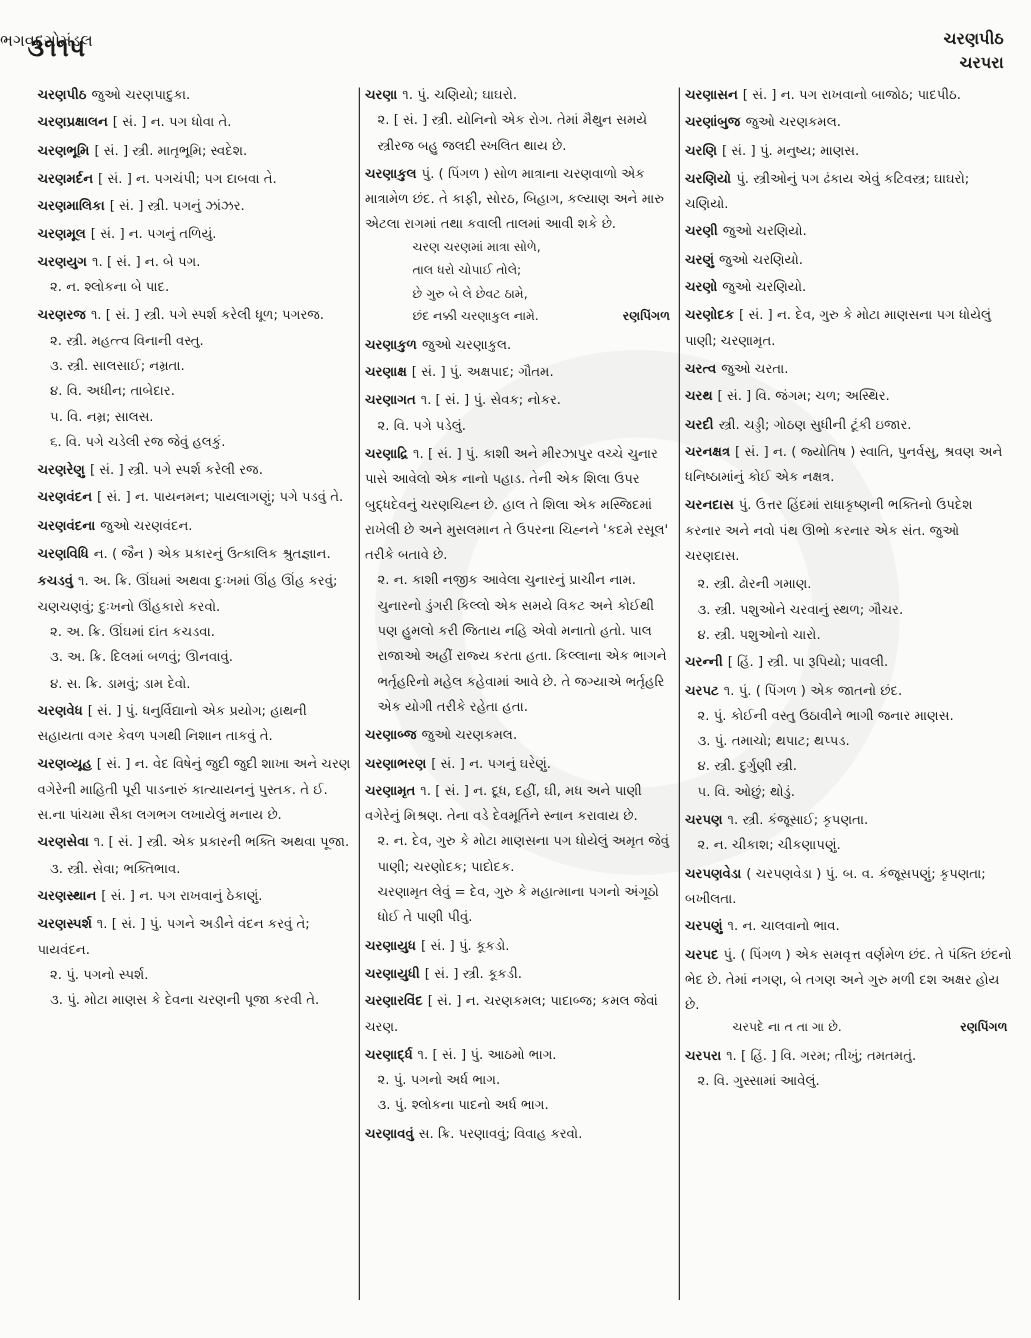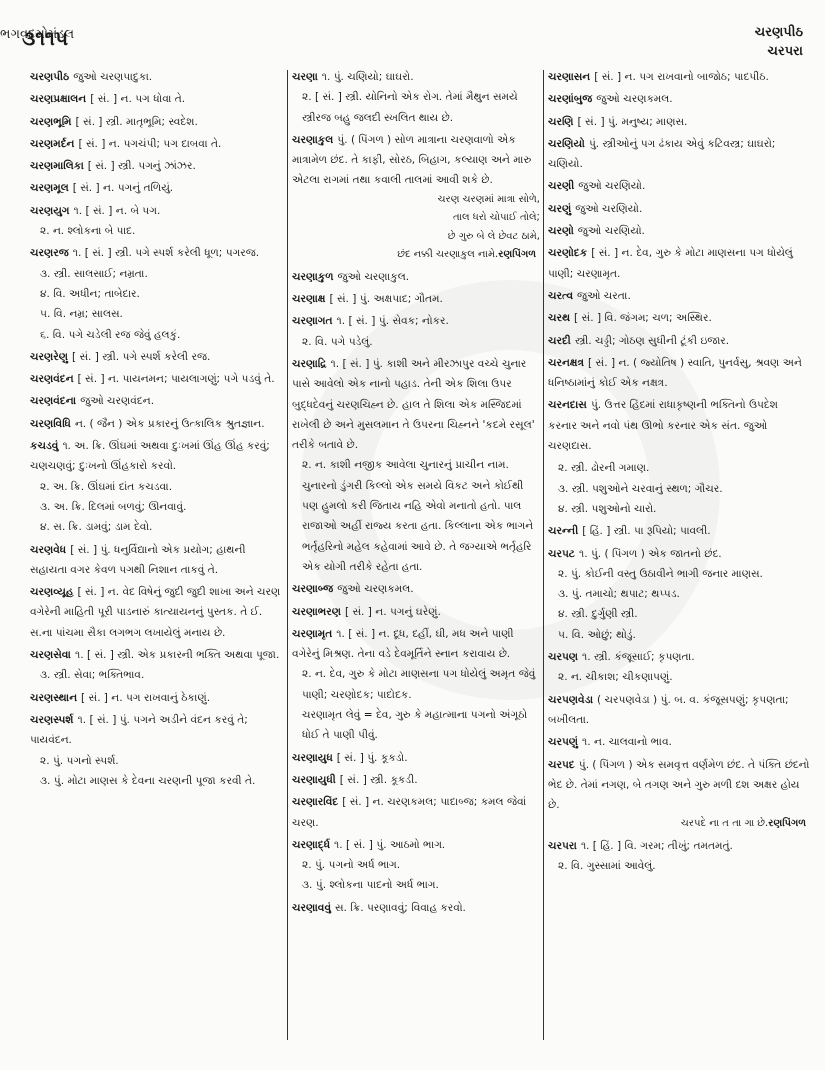--- a/index.html
+++ b/index.html
@@ -21,21 +21,21 @@
   .col1 { left:30px; width:252px; }
   .col2 { left:292px; width:248px; }
   .col3 { left:548px; width:262px; }
   .rule { position:absolute; top:4px; width:1px; background:#333; }
   .rule1 { left:287px; height:970px; }
   .rule2 { left:543px; height:970px; }
   .entry { margin:0 0 2px 0; }
   .hw { font-weight:bold; margin-right:4px; }
   .def { }
   .sense { padding-left:10px; }
-  .verse { padding-left:38px; font-size:10px; line-height:18.5px;text-align:right; }
+  .verse { padding-left:38px; font-size:10px; line-height:18.5px; }
   .verse .src { float:right; font-weight:bold; margin-right:4px; }
 </style>
 </head>
 <body>
 
 <div class="watermark"></div>
 
 <div class="header">
   <div class="page-number">૩૧૧૫</div>
   <div class="book-title">ભગવદ્ગોમંડલ</div>
@@ -64,20 +64,21 @@
       </div>
       <div class="entry">
         <div><span class="hw">ચરણમૂલ</span><span class="def">[ સં. ] ન. પગનું તળિયું.</span></div>
       </div>
       <div class="entry">
         <div><span class="hw">ચરણયુગ</span><span class="def">૧. [ સં. ] ન. બે પગ.</span></div>
         <div class="sense">૨. ન. શ્લોકના બે પાદ.</div>
       </div>
       <div class="entry">
         <div><span class="hw">ચરણરજ</span><span class="def">૧. [ સં. ] સ્ત્રી. પગે સ્પર્શ કરેલી ધૂળ; પગરજ.</span></div>
+        <div class="sense">૨. સ્ત્રી. મહત્ત્વ વિનાની વસ્તુ.</div>
         <div class="sense">૩. સ્ત્રી. સાલસાઈ; નમ્રતા.</div>
         <div class="sense">૪. વિ. અધીન; તાબેદાર.</div>
         <div class="sense">૫. વિ. નમ્ર; સાલસ.</div>
         <div class="sense">૬. વિ. પગે ચડેલી રજ જેવું હલકું.</div>
       </div>
       <div class="entry">
         <div><span class="hw">ચરણરેણુ</span><span class="def">[ સં. ] સ્ત્રી. પગે સ્પર્શ કરેલી રજ.</span></div>
       </div>
       <div class="entry">
         <div><span class="hw">ચરણવંદન</span><span class="def">[ સં. ] ન. પાયનમન; પાયલાગણું; પગે પડવું તે.</span></div>

